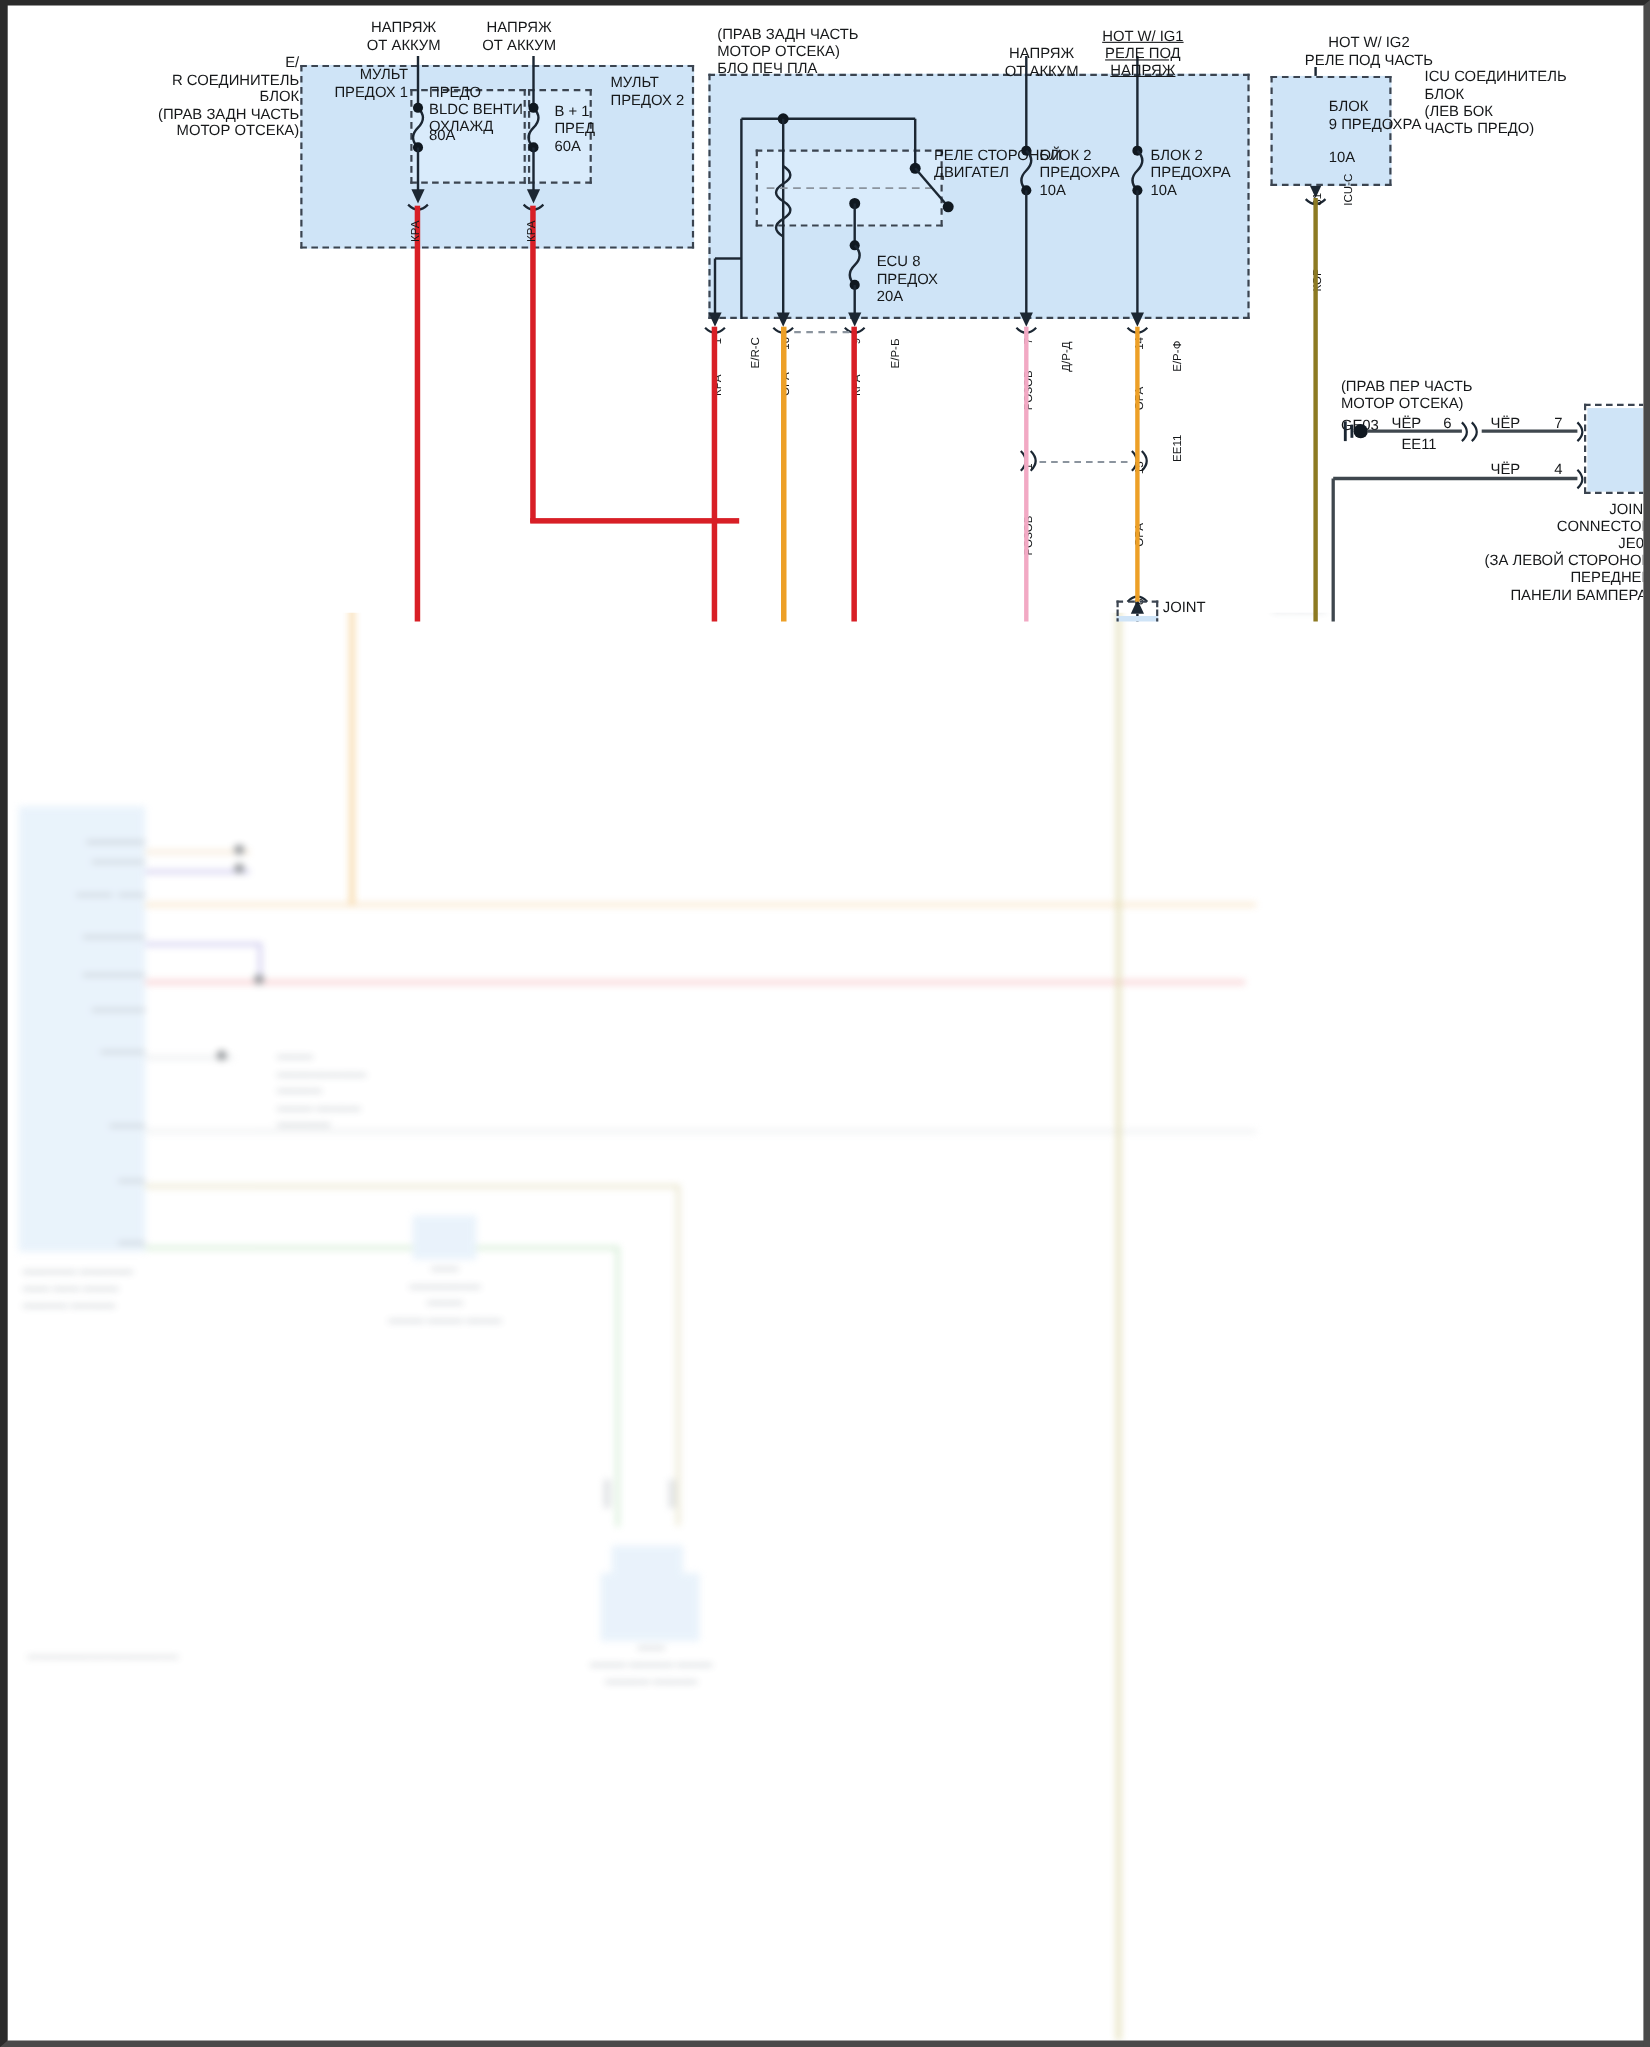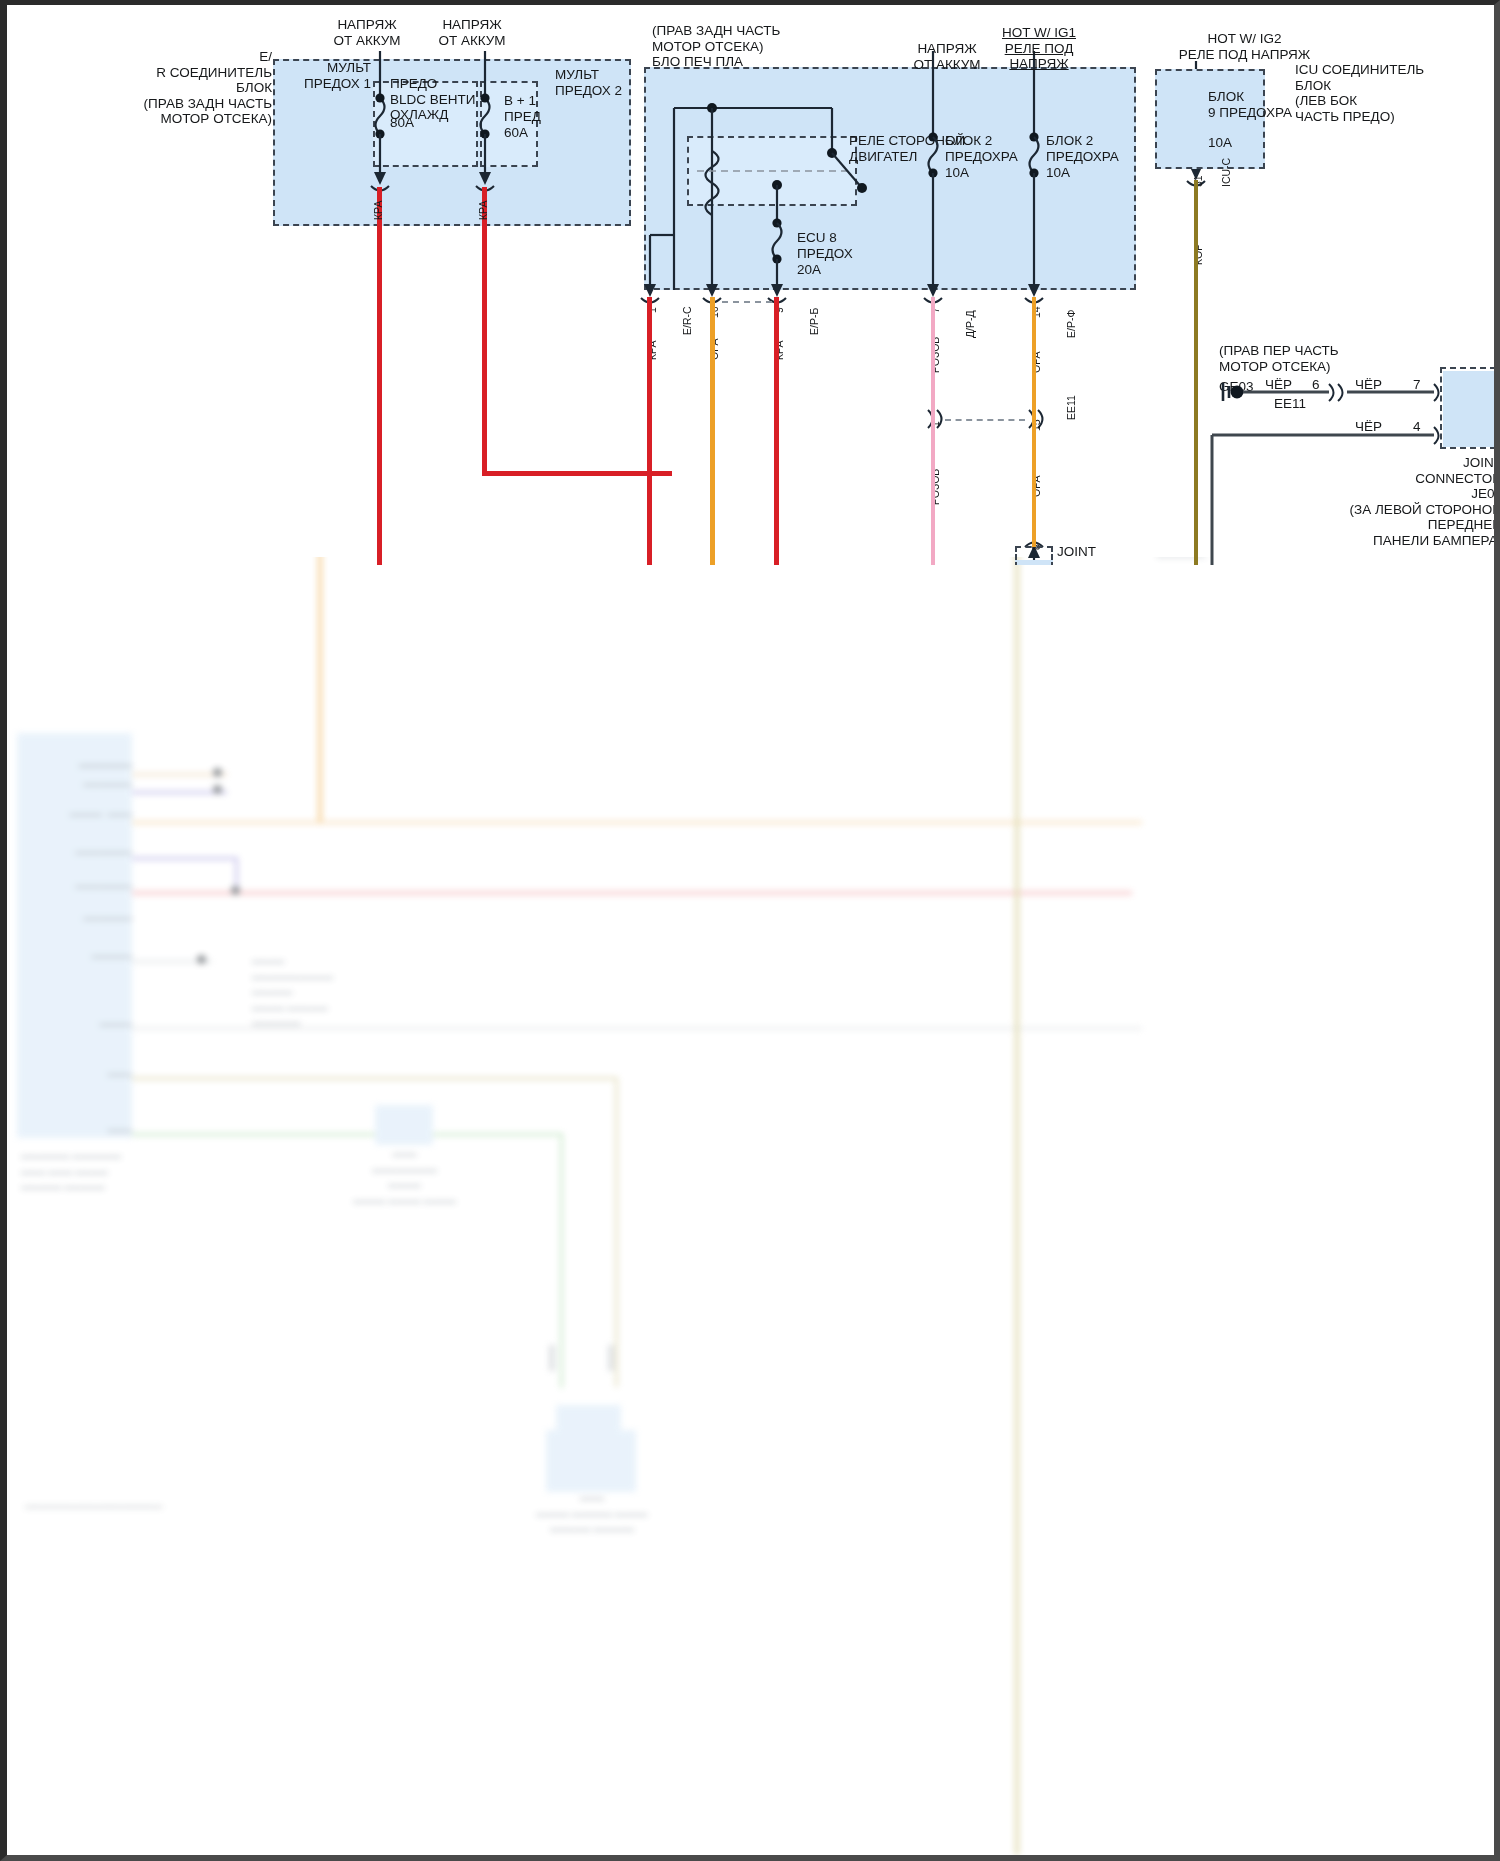--- a/index.html
+++ b/index.html
@@ -257,21 +257,21 @@
         <div class="txt c" style="left:967px;top:20px;width:130px;text-decoration:underline;">HOT W/ IG1
 РЕЛЕ ПОД
 НАПРЯЖ</div>
         <div class="txt" style="left:1039px;top:128px;">БЛОК 2
 ПРЕДОХРА</div>
         <div class="txt" style="left:1039px;top:160px;">10A</div>
 
         <div class="boxfill" style="left:1148px;top:64px;width:110px;height:100px;"></div>
         <div class="dash" style="left:1148px;top:64px;width:110px;height:100px;"></div>
         <div class="txt c" style="left:1140px;top:26px;width:195px;">HOT W/ IG2
-РЕЛЕ ПОД НАПРЯЖ</div>
+РЕЛЕ ПОД ЧАСТЬ</div>
         <div class="txt" style="left:1201px;top:84px;">БЛОК
 9 ПРЕДОХРА</div>
         <div class="txt" style="left:1201px;top:130px;">10A</div>
         <div class="txt" style="left:1288px;top:57px;">ICU СОЕДИНИТЕЛЬ
 БЛОК
 (ЛЕВ БОК
 ЧАСТЬ ПРЕДО)</div>
 
         <div class="txt vert xs" style="left:638px;top:308px;">1</div>
         <div class="txt vert xs" style="left:673px;top:330px;">E/R-C</div>

